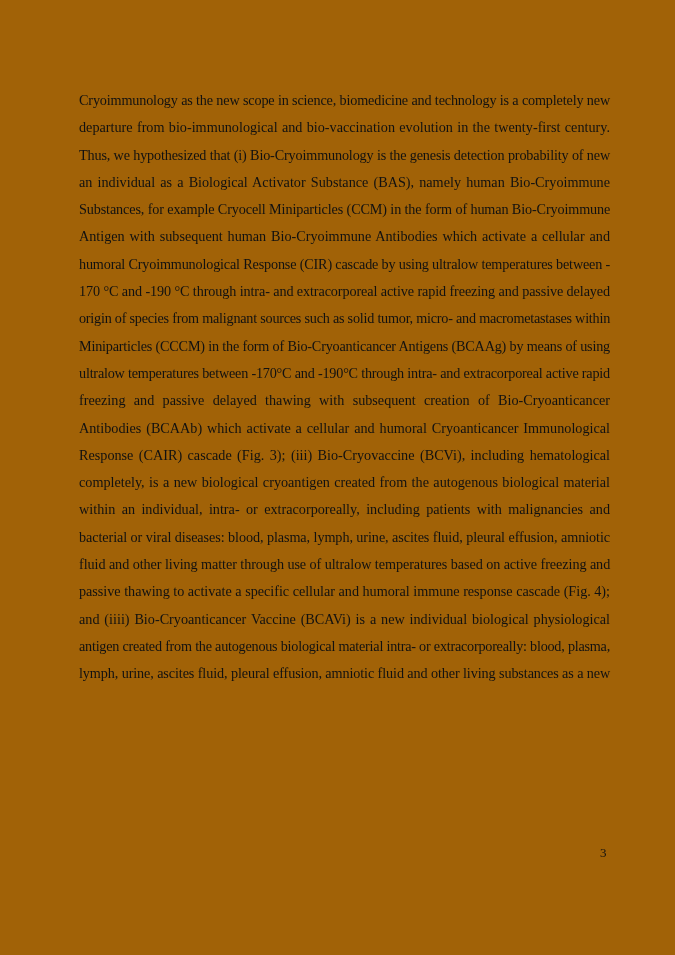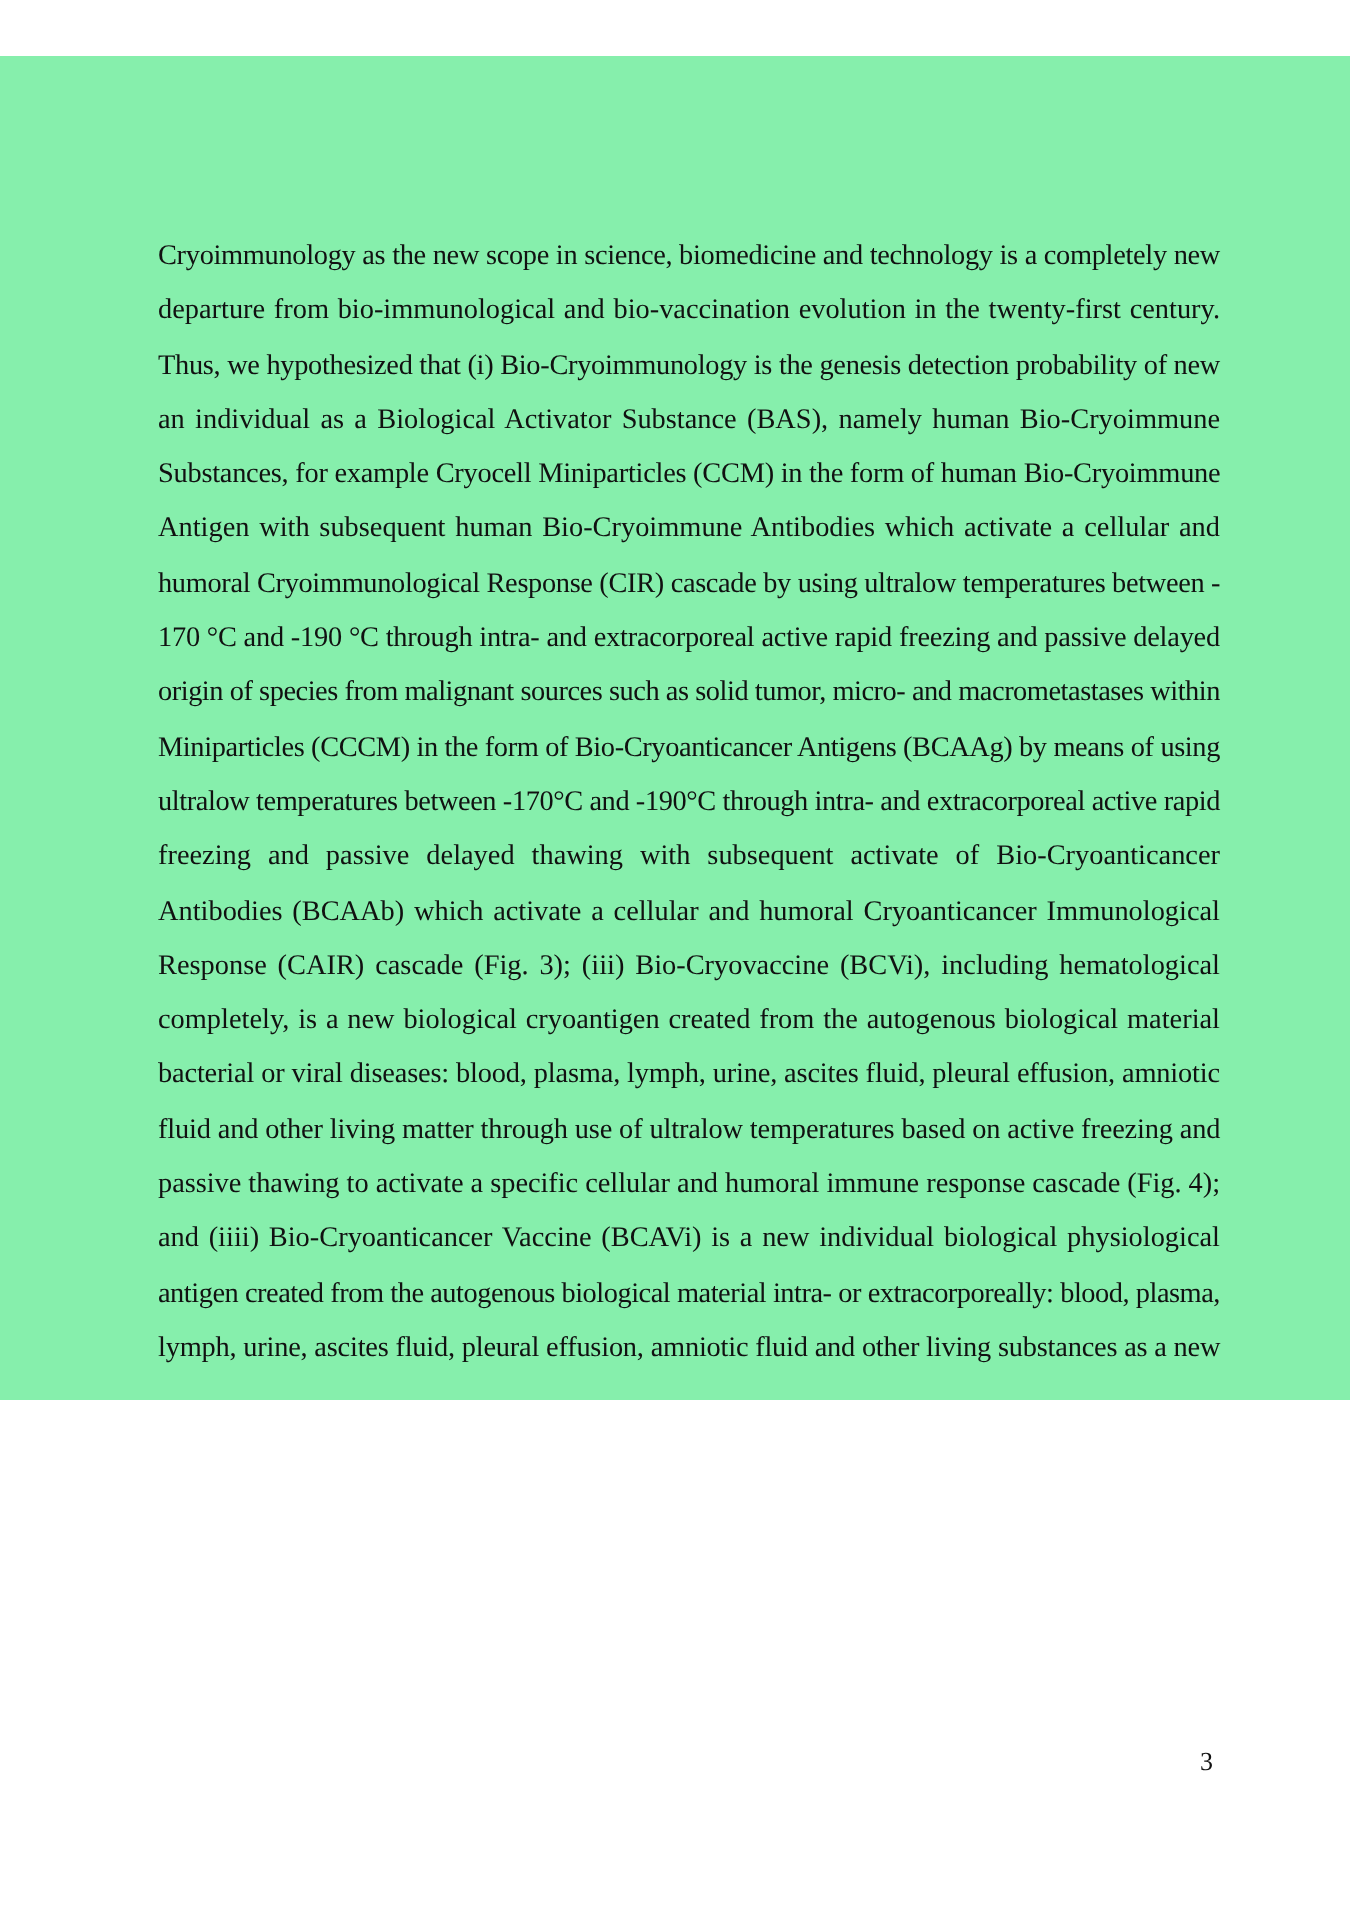--- a/index.html
+++ b/index.html
@@ -1,18 +1,18 @@
 <!DOCTYPE html>
 <html><head>
   <meta charset="utf-8">
   <style>
     html, body { margin: 0; padding: 0; background: #ffffff; }
     body { width: 675px; height: 955px; position: relative; overflow: hidden; }
     .page {
-      position: absolute; left: 0; top: 0; width: 675px; height: 672px; background: #86efac; margin-top: 28px;
+      position: absolute; left: 0; top: 0; width: 675px; height: 955px; background: #a16207;
     }
     .text-block {
       position: absolute; left: 79px; top: 87px; width: 531px;
       font-family: "Liberation Serif", serif;
       font-size: 14.2px; color: #111111;
     }
     .line {
       display: block; height: 27.3px; line-height: 27.3px;
       text-align: justify; text-align-last: justify; white-space: nowrap;
       overflow: visible;
@@ -31,24 +31,25 @@
       <div class="line" style="white-space: nowrap; text-align: left;">departure from bio-immunological and bio-vaccination evolution in the twenty-first century.</div>
       <div class="line" style="white-space: nowrap; text-align: left; letter-spacing: -0.150538px;">Thus, we hypothesized that (i) Bio-Cryoimmunology is the genesis detection probability of new</div>
       <div class="line" style="white-space: nowrap; text-align: left;">an individual as a Biological Activator Substance (BAS), namely human Bio-Cryoimmune</div>
       <div class="line" style="white-space: nowrap; text-align: left; letter-spacing: -0.125px;">Substances, for example Cryocell Miniparticles (CCM) in the form of human Bio-Cryoimmune</div>
       <div class="line" style="white-space: nowrap; text-align: left;">Antigen with subsequent human Bio-Cryoimmune Antibodies which activate a cellular and</div>
       <div class="line" style="white-space: nowrap; text-align: left; letter-spacing: -0.168539px;">humoral Cryoimmunological Response (CIR) cascade by using ultralow temperatures between -</div>
       <div class="line" style="white-space: nowrap; text-align: left; letter-spacing: -0.106383px;">170 °C and -190 °C through intra- and extracorporeal active rapid freezing and passive delayed</div>
       <div class="line" style="white-space: nowrap; text-align: left; letter-spacing: -0.231579px;">origin of species from malignant sources such as solid tumor, micro- and macrometastases within</div>
       <div class="line" style="white-space: nowrap; text-align: center; letter-spacing: -0.191011px;">Miniparticles (CCCM) in the form of Bio-Cryoanticancer Antigens (BCAAg) by means of using</div>
       <div class="line" style="white-space: nowrap; text-align: left; letter-spacing: -0.202128px;">ultralow temperatures between -170°C and -190°C through intra- and extracorporeal active rapid</div>
-      <div class="line" style="white-space: nowrap; text-align: left;">freezing and passive delayed thawing with subsequent activate of Bio-Cryoanticancer</div>
+      <div class="line" style="white-space: nowrap; text-align: left;">freezing and passive delayed thawing with subsequent creation of Bio-Cryoanticancer</div>
       <div class="line" style="white-space: nowrap; text-align: left;">Antibodies (BCAAb) which activate a cellular and humoral Cryoanticancer Immunological</div>
       <div class="line" style="white-space: nowrap; text-align: left;">Response (CAIR) cascade (Fig. 3); (iii) Bio-Cryovaccine (BCVi), including hematological</div>
       <div class="line" style="white-space: nowrap; text-align: left;">completely, is a new biological cryoantigen created from the autogenous biological material</div>
+      <div class="line" style="white-space: nowrap; text-align: left;">within an individual, intra- or extracorporeally, including patients with malignancies and</div>
       <div class="line" style="white-space: nowrap; text-align: left; letter-spacing: -0.0808081px;">bacterial or viral diseases: blood, plasma, lymph, urine, ascites fluid, pleural effusion, amniotic</div>
       <div class="line" style="white-space: nowrap; text-align: left; letter-spacing: -0.0736842px;">fluid and other living matter through use of ultralow temperatures based on active freezing and</div>
       <div class="line" style="white-space: nowrap; text-align: left; letter-spacing: -0.0215054px;">passive thawing to activate a specific cellular and humoral immune response cascade (Fig. 4);</div>
       <div class="line" style="white-space: nowrap; text-align: left;">and (iiii) Bio-Cryoanticancer Vaccine (BCAVi) is a new individual biological physiological</div>
       <div class="line" style="white-space: nowrap; text-align: center; letter-spacing: -0.234694px;">antigen created from the autogenous biological material intra- or extracorporeally: blood, plasma,</div>
       <div class="line" style="white-space: nowrap; text-align: left; letter-spacing: -0.102041px;">lymph, urine, ascites fluid, pleural effusion, amniotic fluid and other living substances as a new</div>
     </div>
   <div class="page-number">3</div>
 </div>
 

